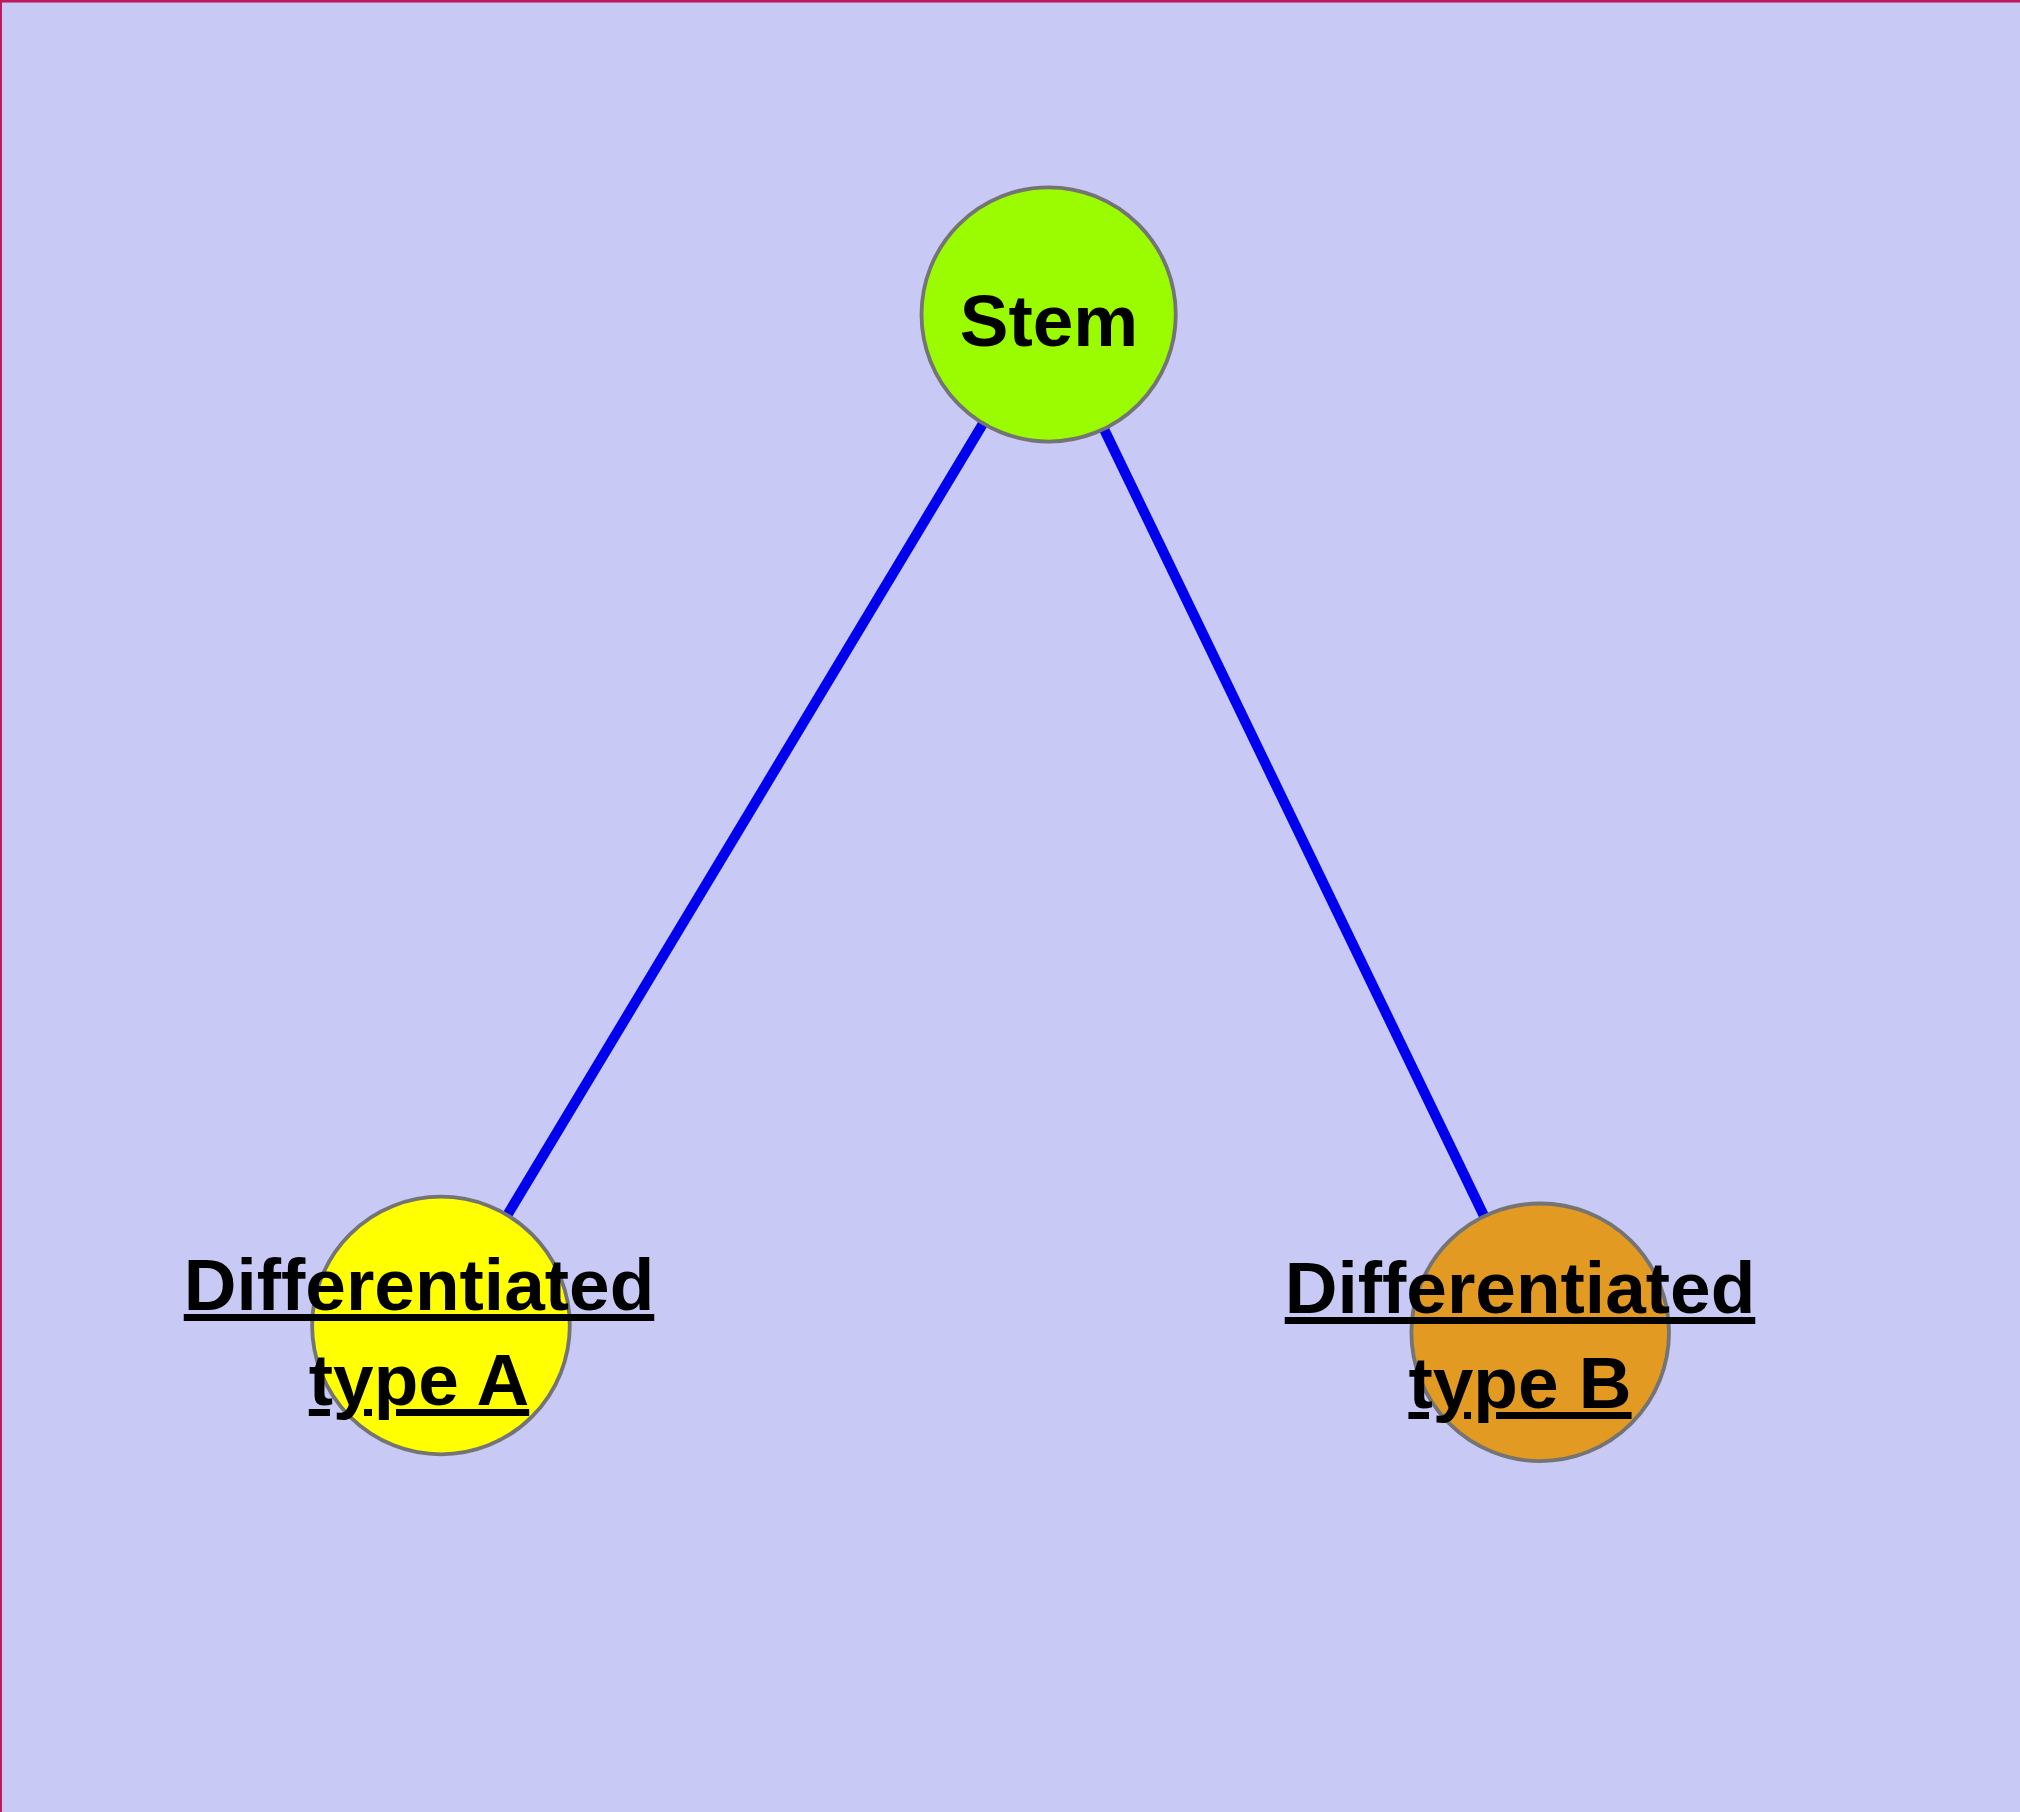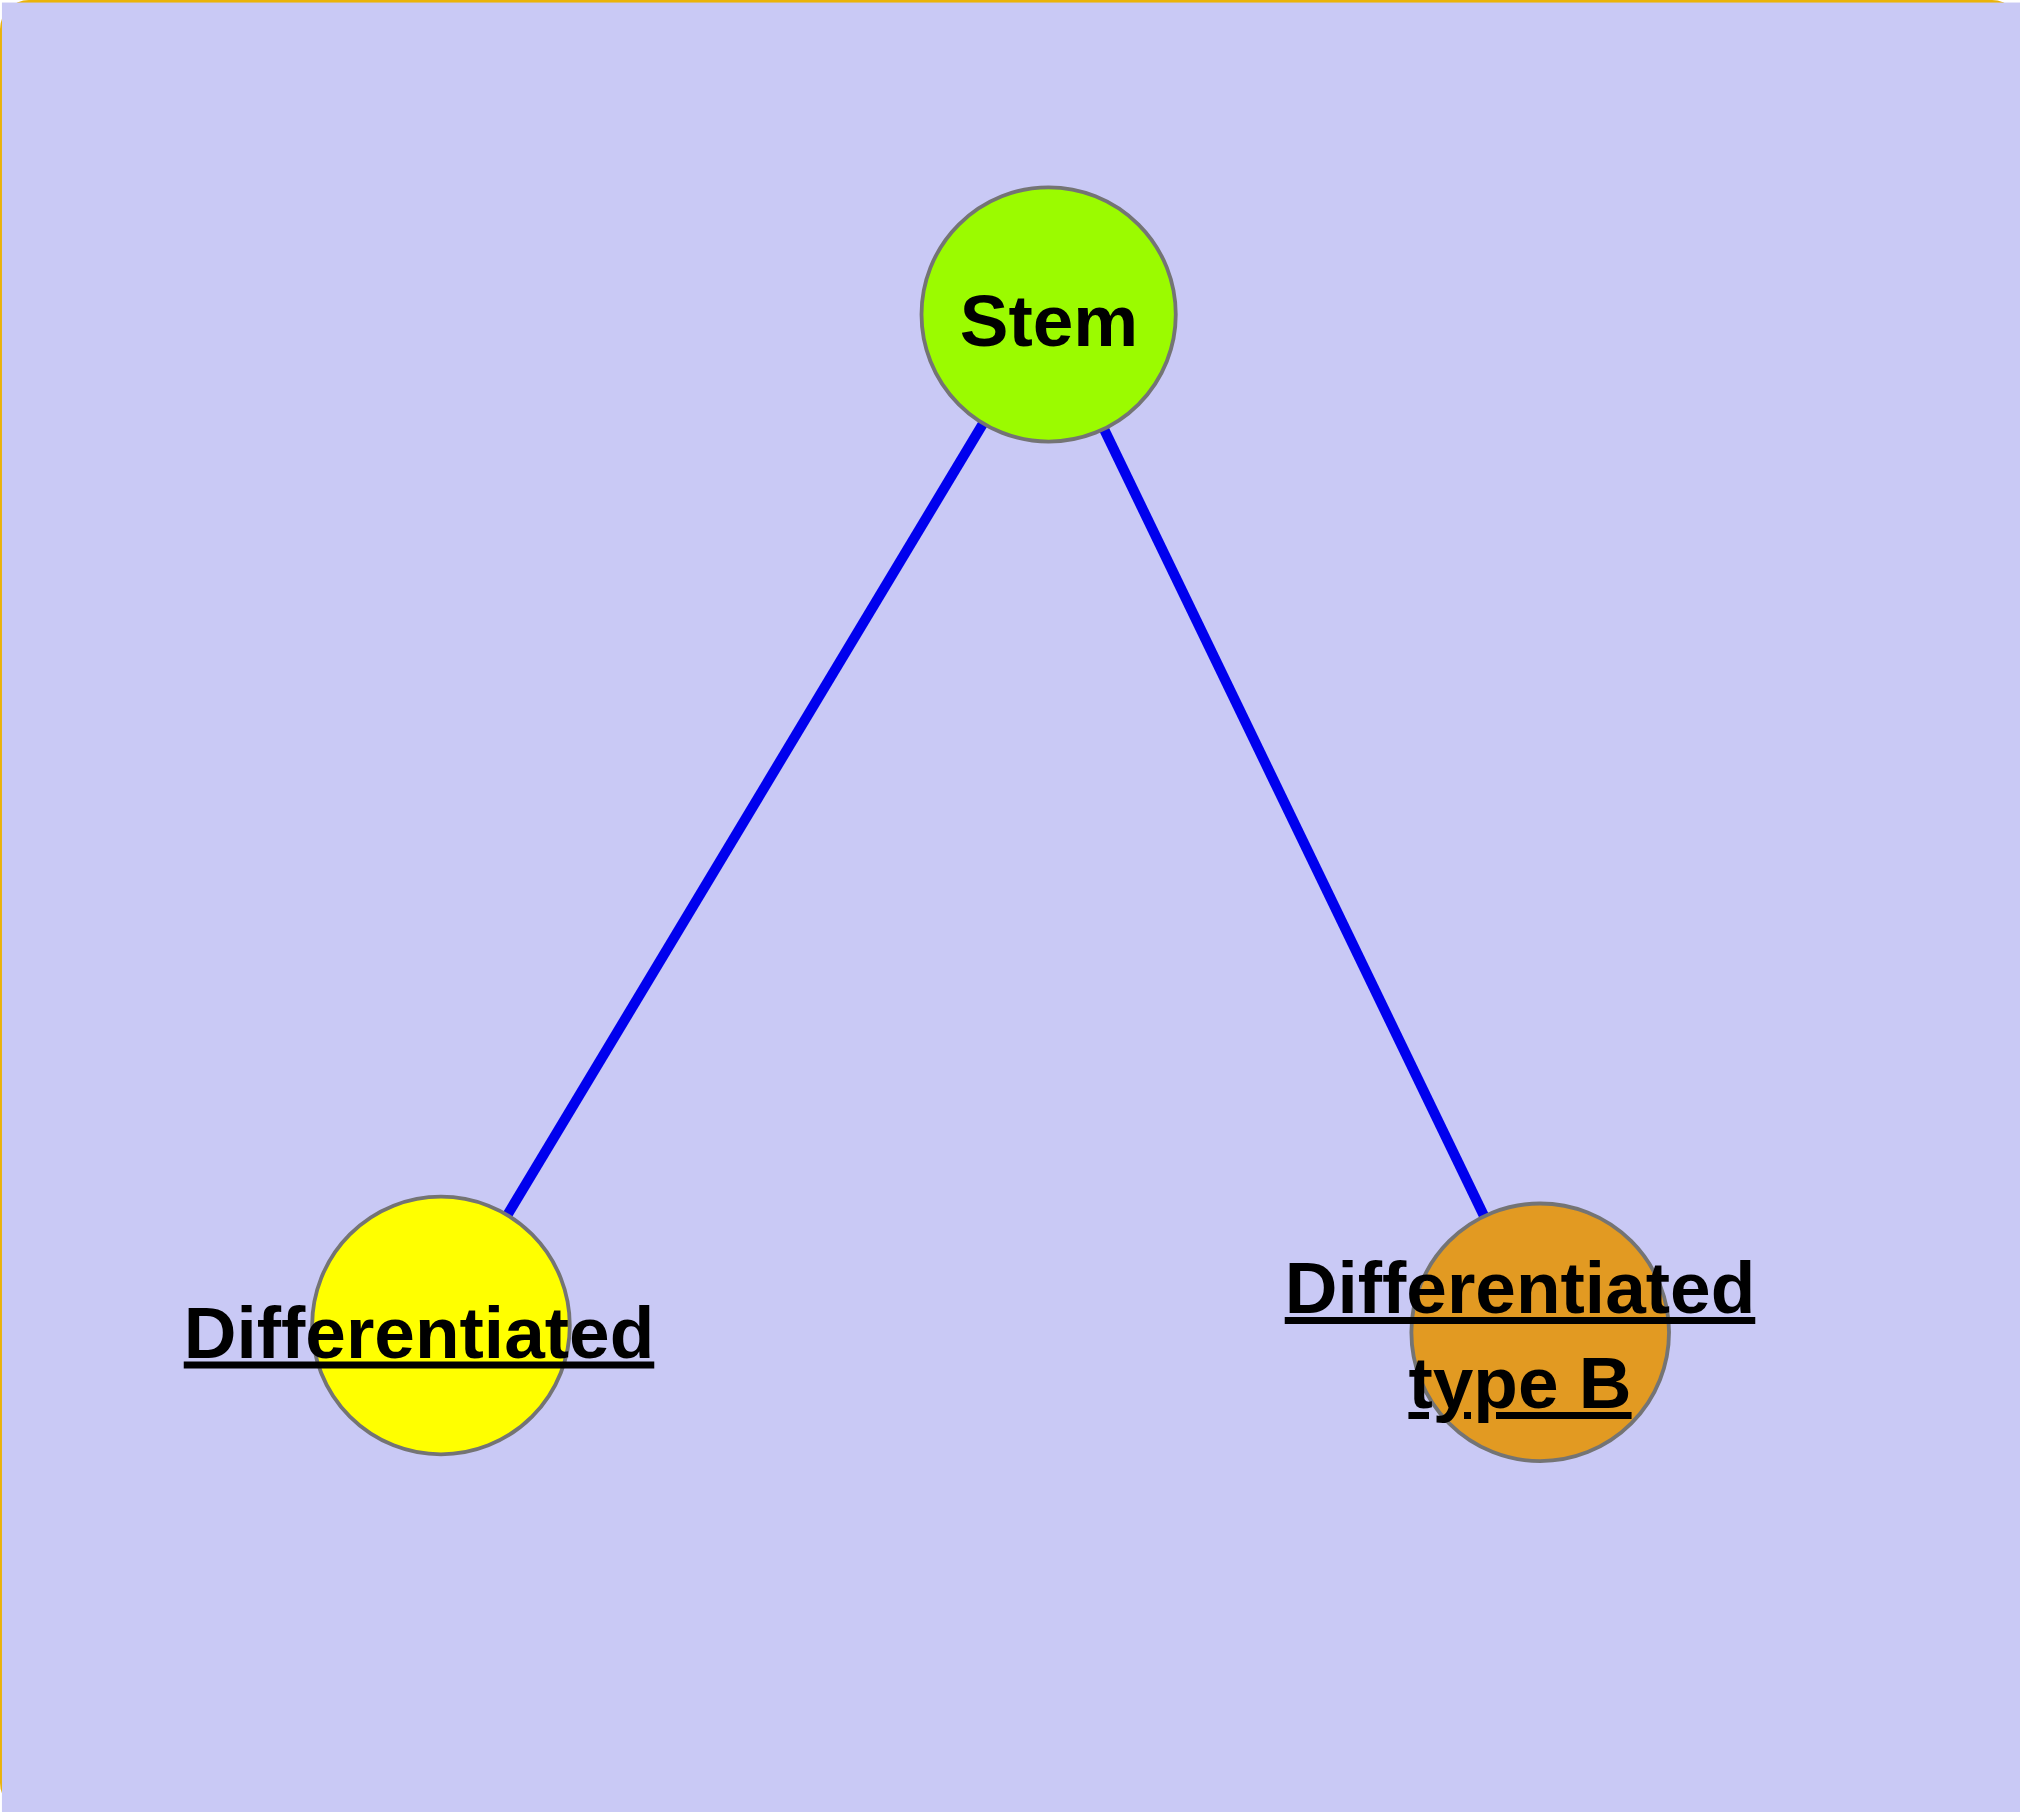--- a/index.html
+++ b/index.html
@@ -10,22 +10,21 @@
     width: 2021px;
     height: 1812px;
     background: #ffffff;
     font-family: "Liberation Sans", sans-serif;
     overflow: hidden;
   }
   .diagram-stage {
     position: relative;
     width: 2021px;
     height: 1812px;
-    background: #eab308;
-    border-radius: 29px;
+    background: #be185d;
   }
   .diagram-stage svg {
     position: absolute;
     left: 0;
     top: 0;
     display: block;
   }
   .node-label {
     position: absolute;
     transform: translate(-50%, -50%);
@@ -55,20 +54,21 @@
 
     <circle cx="1237" cy="371" r="150" stroke-width="4.5" fill="#9BFB00" stroke="#747474"></circle>
     <circle cx="520" cy="1564" r="152" stroke-width="4.5" fill="#FFFF00" stroke="#747474"></circle>
     <circle cx="1817" cy="1572" r="152" stroke-width="4.5" fill="#E29A22" stroke="#747474"></circle>
   </svg>
 
   <div class="node-label" style="left:1049px; top:320px;">Stem</div>
 
   <div class="node-label" style="left:419px; top:1332px;">
     <span>Differentiated</span>
+    <span>type A</span>
   </div>
 
   <div class="node-label" style="left:1520px; top:1335px;">
     <span>Differentiated</span>
     <span>type B</span>
   </div>
 </div>
 
 
 </body></html>

